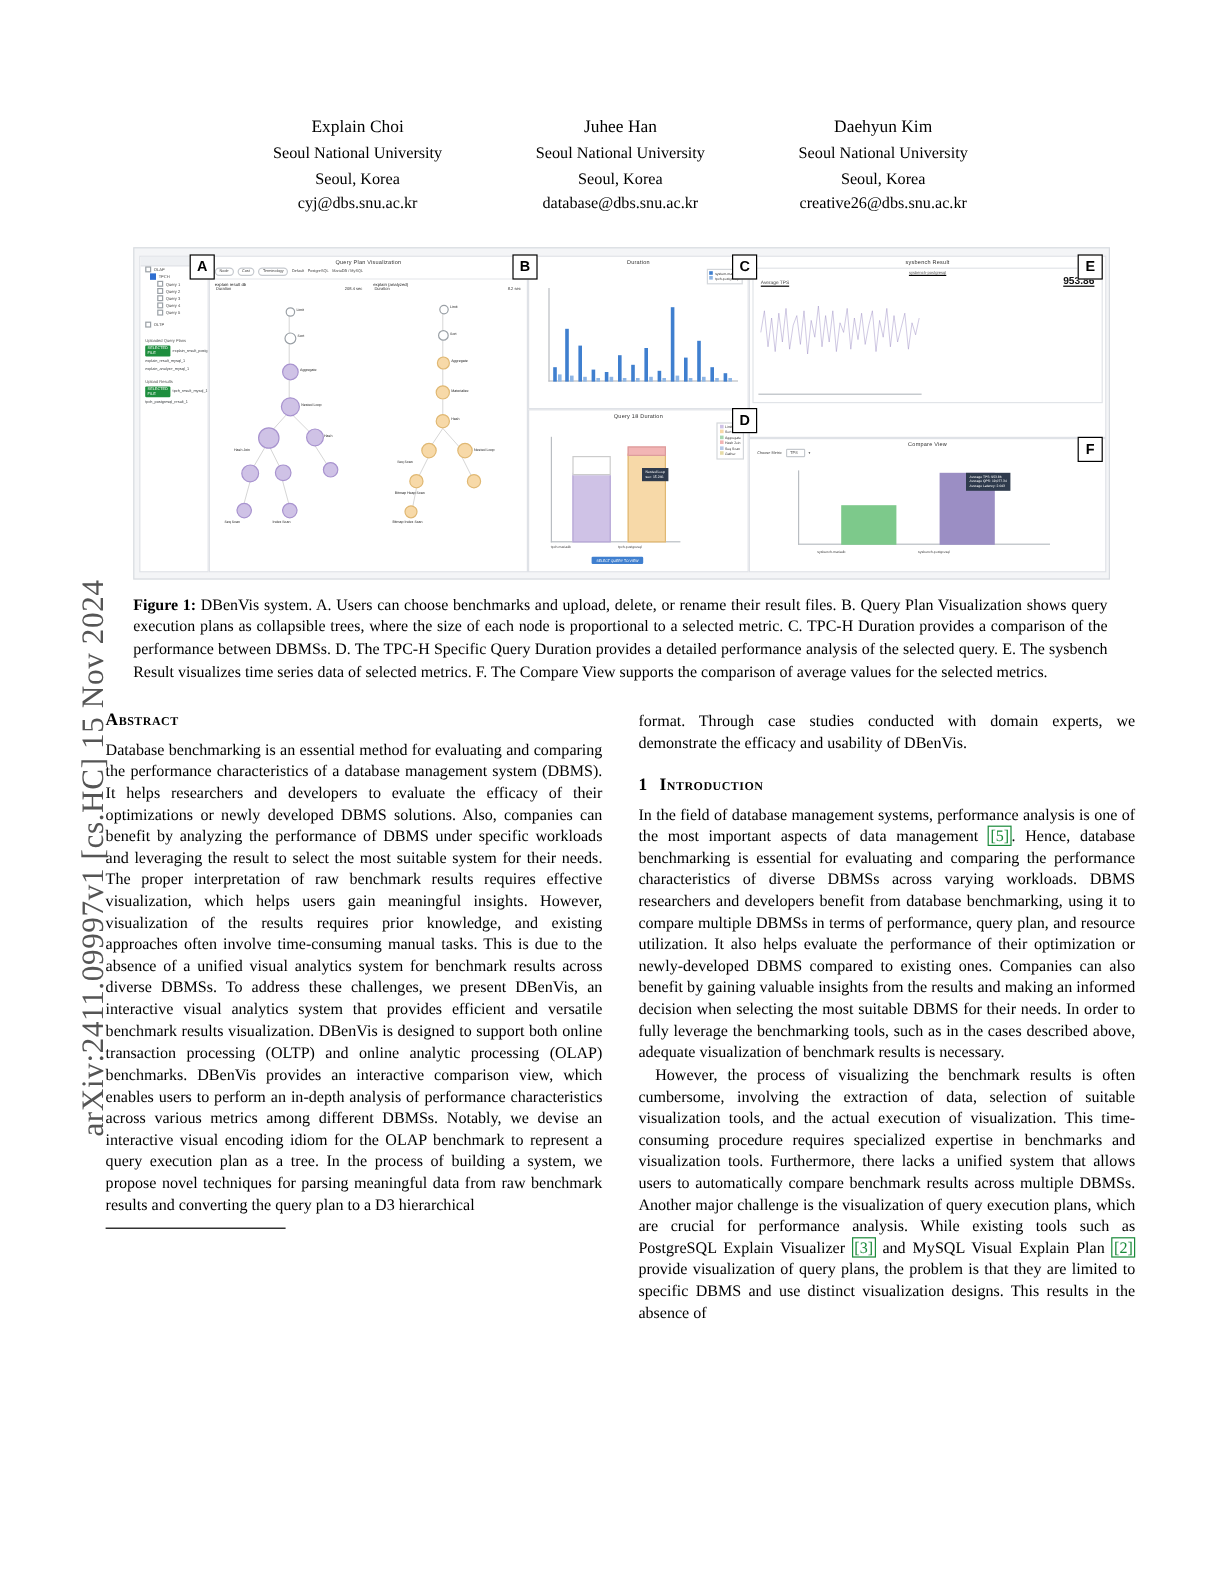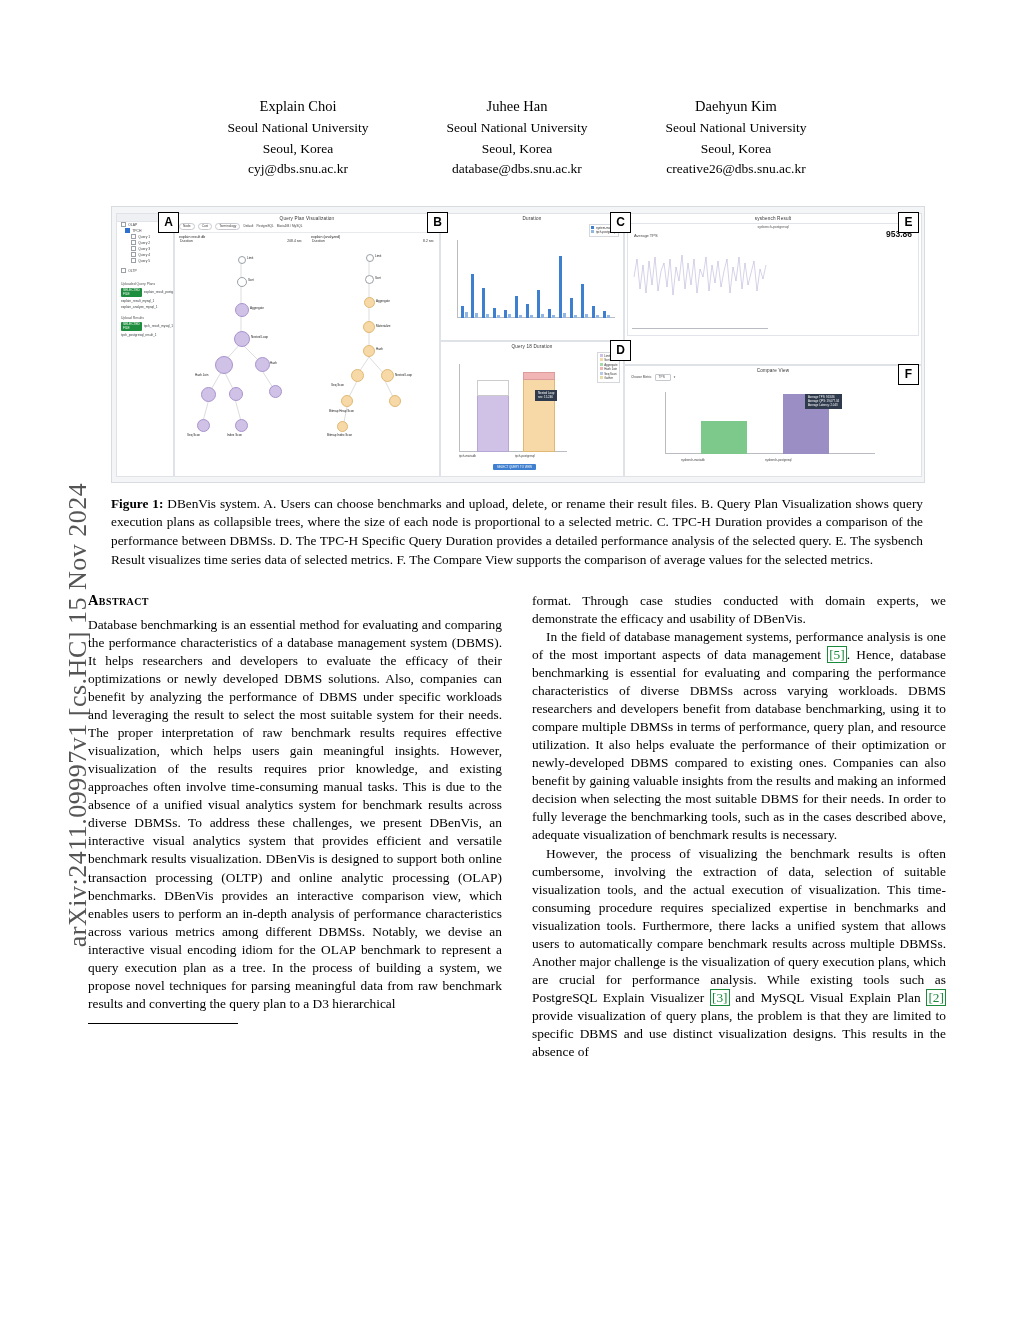--- a/index.html
+++ b/index.html
@@ -481,21 +481,21 @@
           </div>
           <div style="position:absolute; left:18px; top:112px; font-size:2.9px; font-family:'Liberation Sans',sans-serif; color:#444;">tpch-mariadb</div>
           <div style="position:absolute; left:74px; top:112px; font-size:2.9px; font-family:'Liberation Sans',sans-serif; color:#444;">tpch-postgresql</div>
           <div style="position:absolute; left:52px; top:122px; background:#3f7fcf; color:#fff; font-size:2.9px; padding:1px 4px; border-radius:1px; font-family:'Liberation Sans',sans-serif;">SELECT QUERY TO VIEW</div>
         </div>
         <div class="badge" style="left:498px; top:133px;">D</div>
 
         <div class="panel" style="left:512px; top:6px; width:296px; height:150px;">
           <div class="panel-title">sysbench Result</div>
           <div style="display:flex; gap:4px; padding:2px;">
-            <div style="flex:1; border:0.6px solid #e1e4e8;">
+            <div style="flex:1; border:0.6px solid #e1e4e8;text-decoration:underline;">
               <div class="metric-card-title">sysbench-postgresql</div>
               <div class="metric-row">
                 <span class="metric-name">Average TPS</span>
                 <span class="metric-val">953.86</span>
               </div>
               <div style="position:relative; height:92px; margin:2px 4px;">
                 <svg width="136" height="88" style="position:absolute;left:0;top:0;">
                   <polyline fill="none" stroke="#9b8ec4" stroke-width="0.4" points="2,36 5,18 8,48 11,24 14,52 17,20 20,44 23,16 26,50 29,30 32,22 35,46 38,18 41,54 44,26 47,40 50,14 53,48 56,22 59,44 62,18 65,52 68,28 71,36 74,16 77,50 80,24 83,42 86,20 89,46 92,30 95,18 98,52 101,26 104,40 107,16 110,48 113,22 116,44 119,32 122,20 125,50 128,28 131,38 134,24"></polyline>
                 </svg>
                 <div class="axis-line" style="left:0; bottom:4px; width:136px; height:0.5px;"></div>
@@ -539,20 +539,23 @@
 
       <div class="col">
         <div class="sec-head">Abstract</div>
         <p class="para">Database benchmarking is an essential method for evaluating and comparing the performance characteristics of a database management system (DBMS). It helps researchers and developers to evaluate the efficacy of their optimizations or newly developed DBMS solutions. Also, companies can benefit by analyzing the performance of DBMS under specific workloads and leveraging the result to select the most suitable system for their needs. The proper interpretation of raw benchmark results requires effective visualization, which helps users gain meaningful insights. However, visualization of the results requires prior knowledge, and existing approaches often involve time-consuming manual tasks. This is due to the absence of a unified visual analytics system for benchmark results across diverse DBMSs. To address these challenges, we present DBenVis, an interactive visual analytics system that provides efficient and versatile benchmark results visualization. DBenVis is designed to support both online transaction processing (OLTP) and online analytic processing (OLAP) benchmarks. DBenVis provides an interactive comparison view, which enables users to perform an in-depth analysis of performance characteristics across various metrics among different DBMSs. Notably, we devise an interactive visual encoding idiom for the OLAP benchmark to represent a query execution plan as a tree. In the process of building a system, we propose novel techniques for parsing meaningful data from raw benchmark results and converting the query plan to a D3 hierarchical</p>
         <div class="rule"></div>
       </div>
 
       <div class="col col-right">
         <p class="para">format. Through case studies conducted with domain experts, we demonstrate the efficacy and usability of DBenVis.</p>
 
+        <div class="sec-head" style="margin-top:18px;">
+          <span class="num">1</span><span>Introduction</span>
+        </div>
 
         <p class="para" id="p1"><span>In the field of database management systems, performance analysis is one of the most important aspects of data management </span><span class="cite" style="border: 0.6px solid rgb(26, 138, 58); padding: 0px 1px;">[5]</span><span>. Hence, database benchmarking is essential for evaluating and comparing the performance characteristics of diverse DBMSs across varying workloads. DBMS researchers and developers benefit from database benchmarking, using it to compare multiple DBMSs in terms of performance, query plan, and resource utilization. It also helps evaluate the performance of their optimization or newly-developed DBMS compared to existing ones. Companies can also benefit by gaining valuable insights from the results and making an informed decision when selecting the most suitable DBMS for their needs. In order to fully leverage the benchmarking tools, such as in the cases described above, adequate visualization of benchmark results is necessary.</span></p>
         <p class="para" id="p2" style="text-indent: 14px;"><span>However, the process of visualizing the benchmark results is often cumbersome, involving the extraction of data, selection of suitable visualization tools, and the actual execution of visualization. This time-consuming procedure requires specialized expertise in benchmarks and visualization tools. Furthermore, there lacks a unified system that allows users to automatically compare benchmark results across multiple DBMSs. Another major challenge is the visualization of query execution plans, which are crucial for performance analysis. While existing tools such as PostgreSQL Explain Visualizer </span><span class="cite" style="border: 0.6px solid rgb(26, 138, 58); padding: 0px 1px;">[3]</span><span> and MySQL Visual Explain Plan </span><span class="cite" style="border: 0.6px solid rgb(26, 138, 58); padding: 0px 1px;">[2]</span><span> provide visualization of query plans, the problem is that they are limited to specific DBMS and use distinct visualization designs. This results in the absence of</span></p>
       </div>
 
     </div>
   </div>
 </div>
 
 </body></html>

